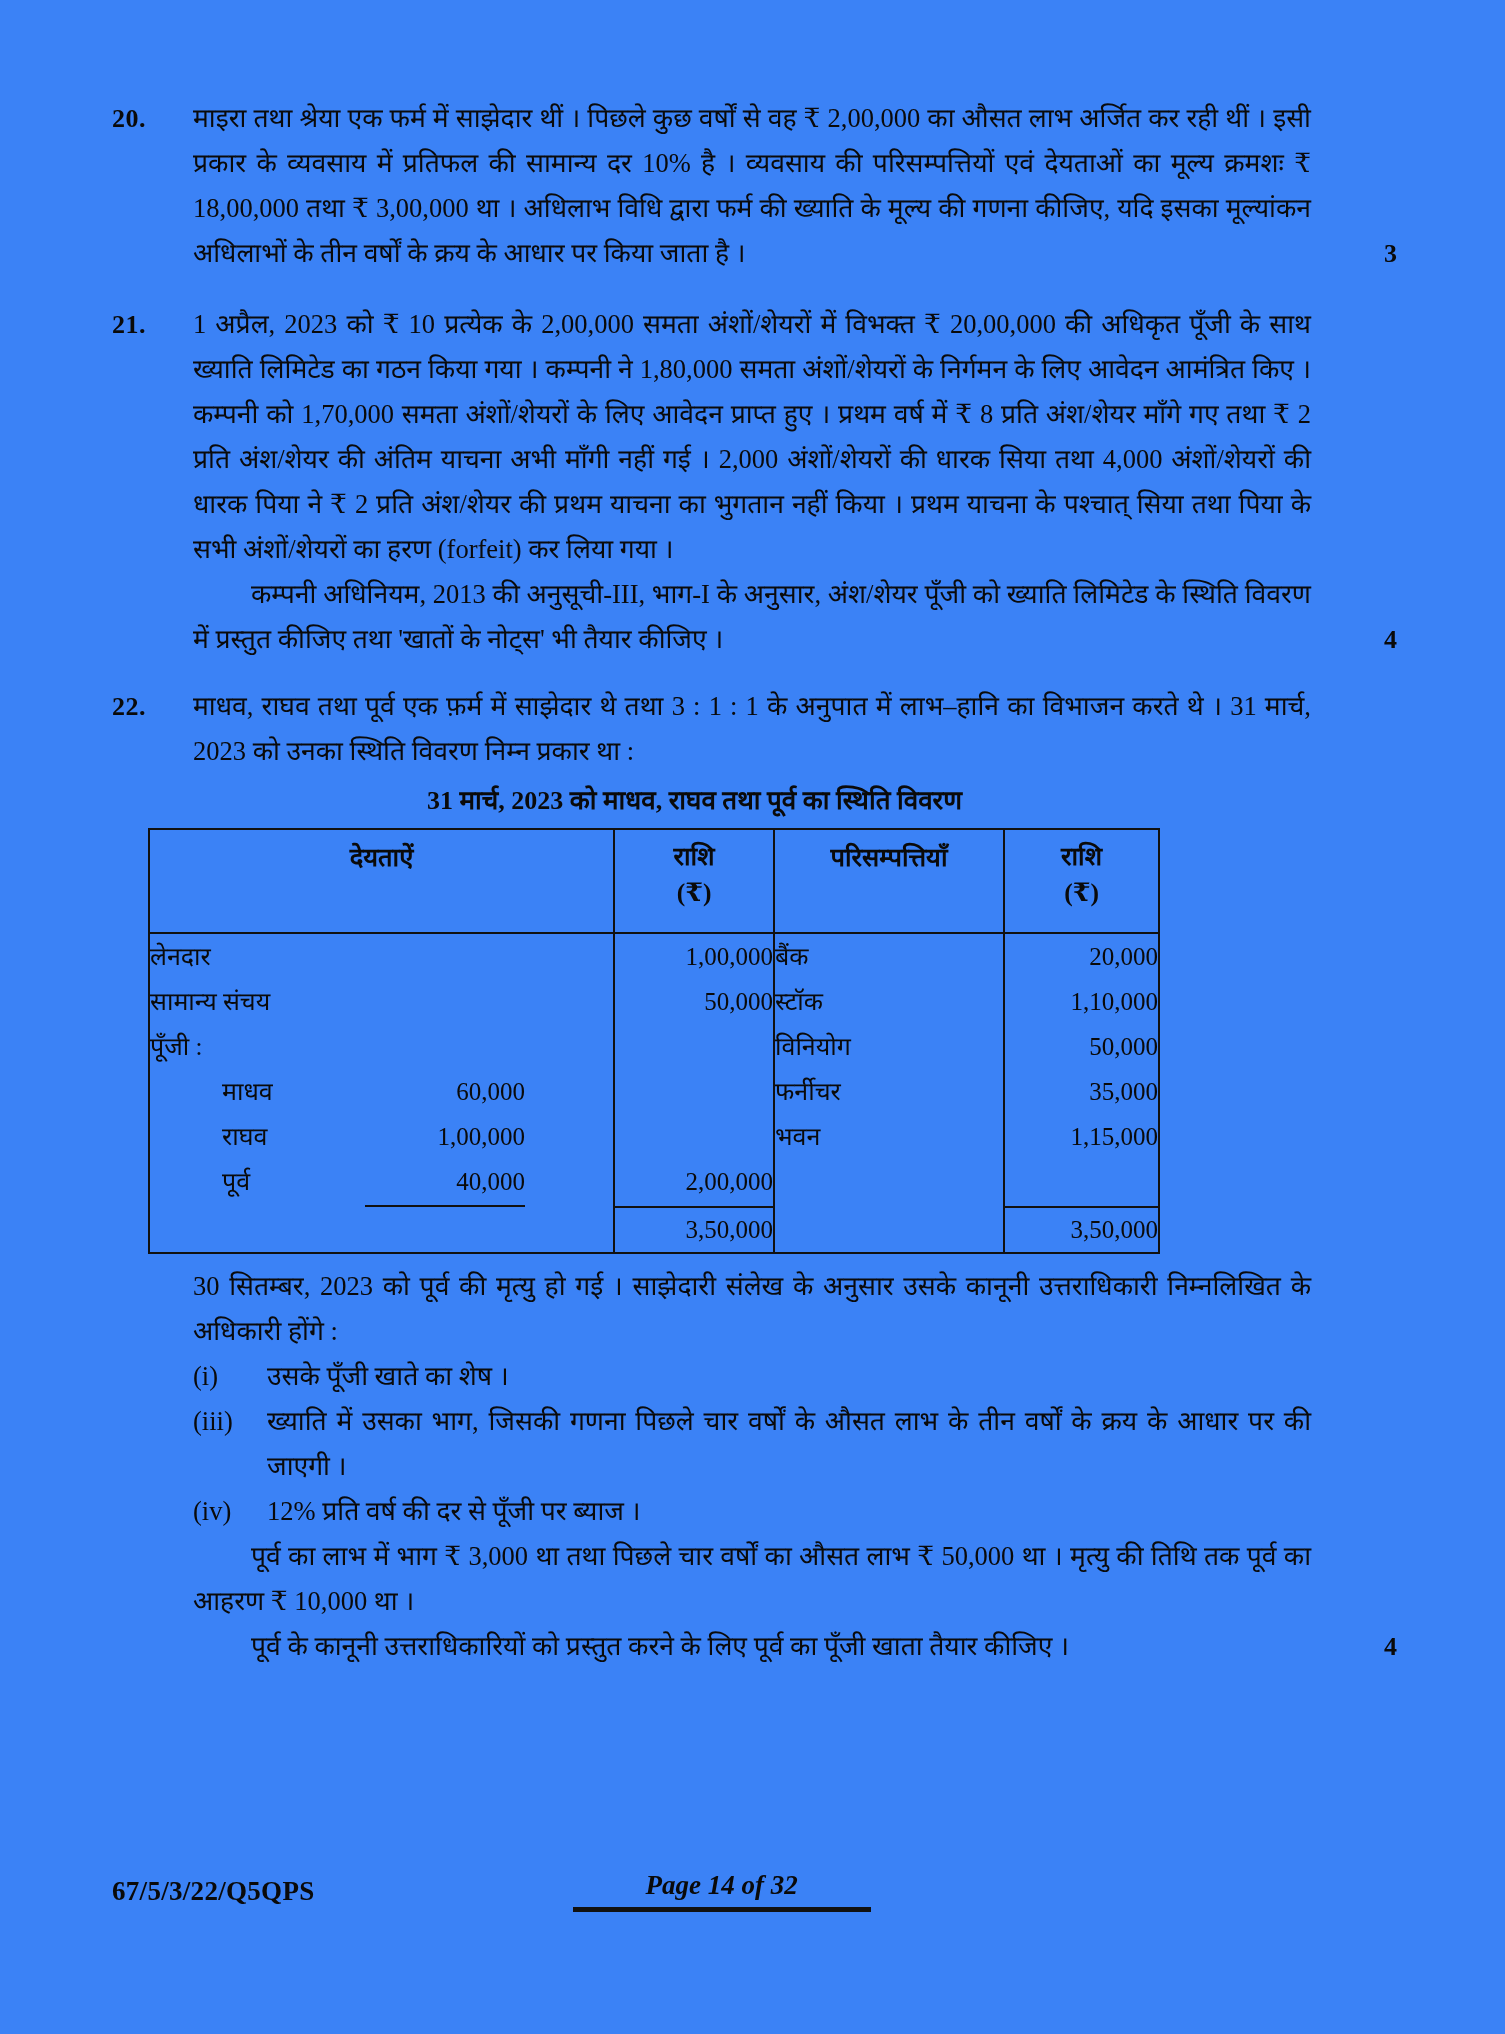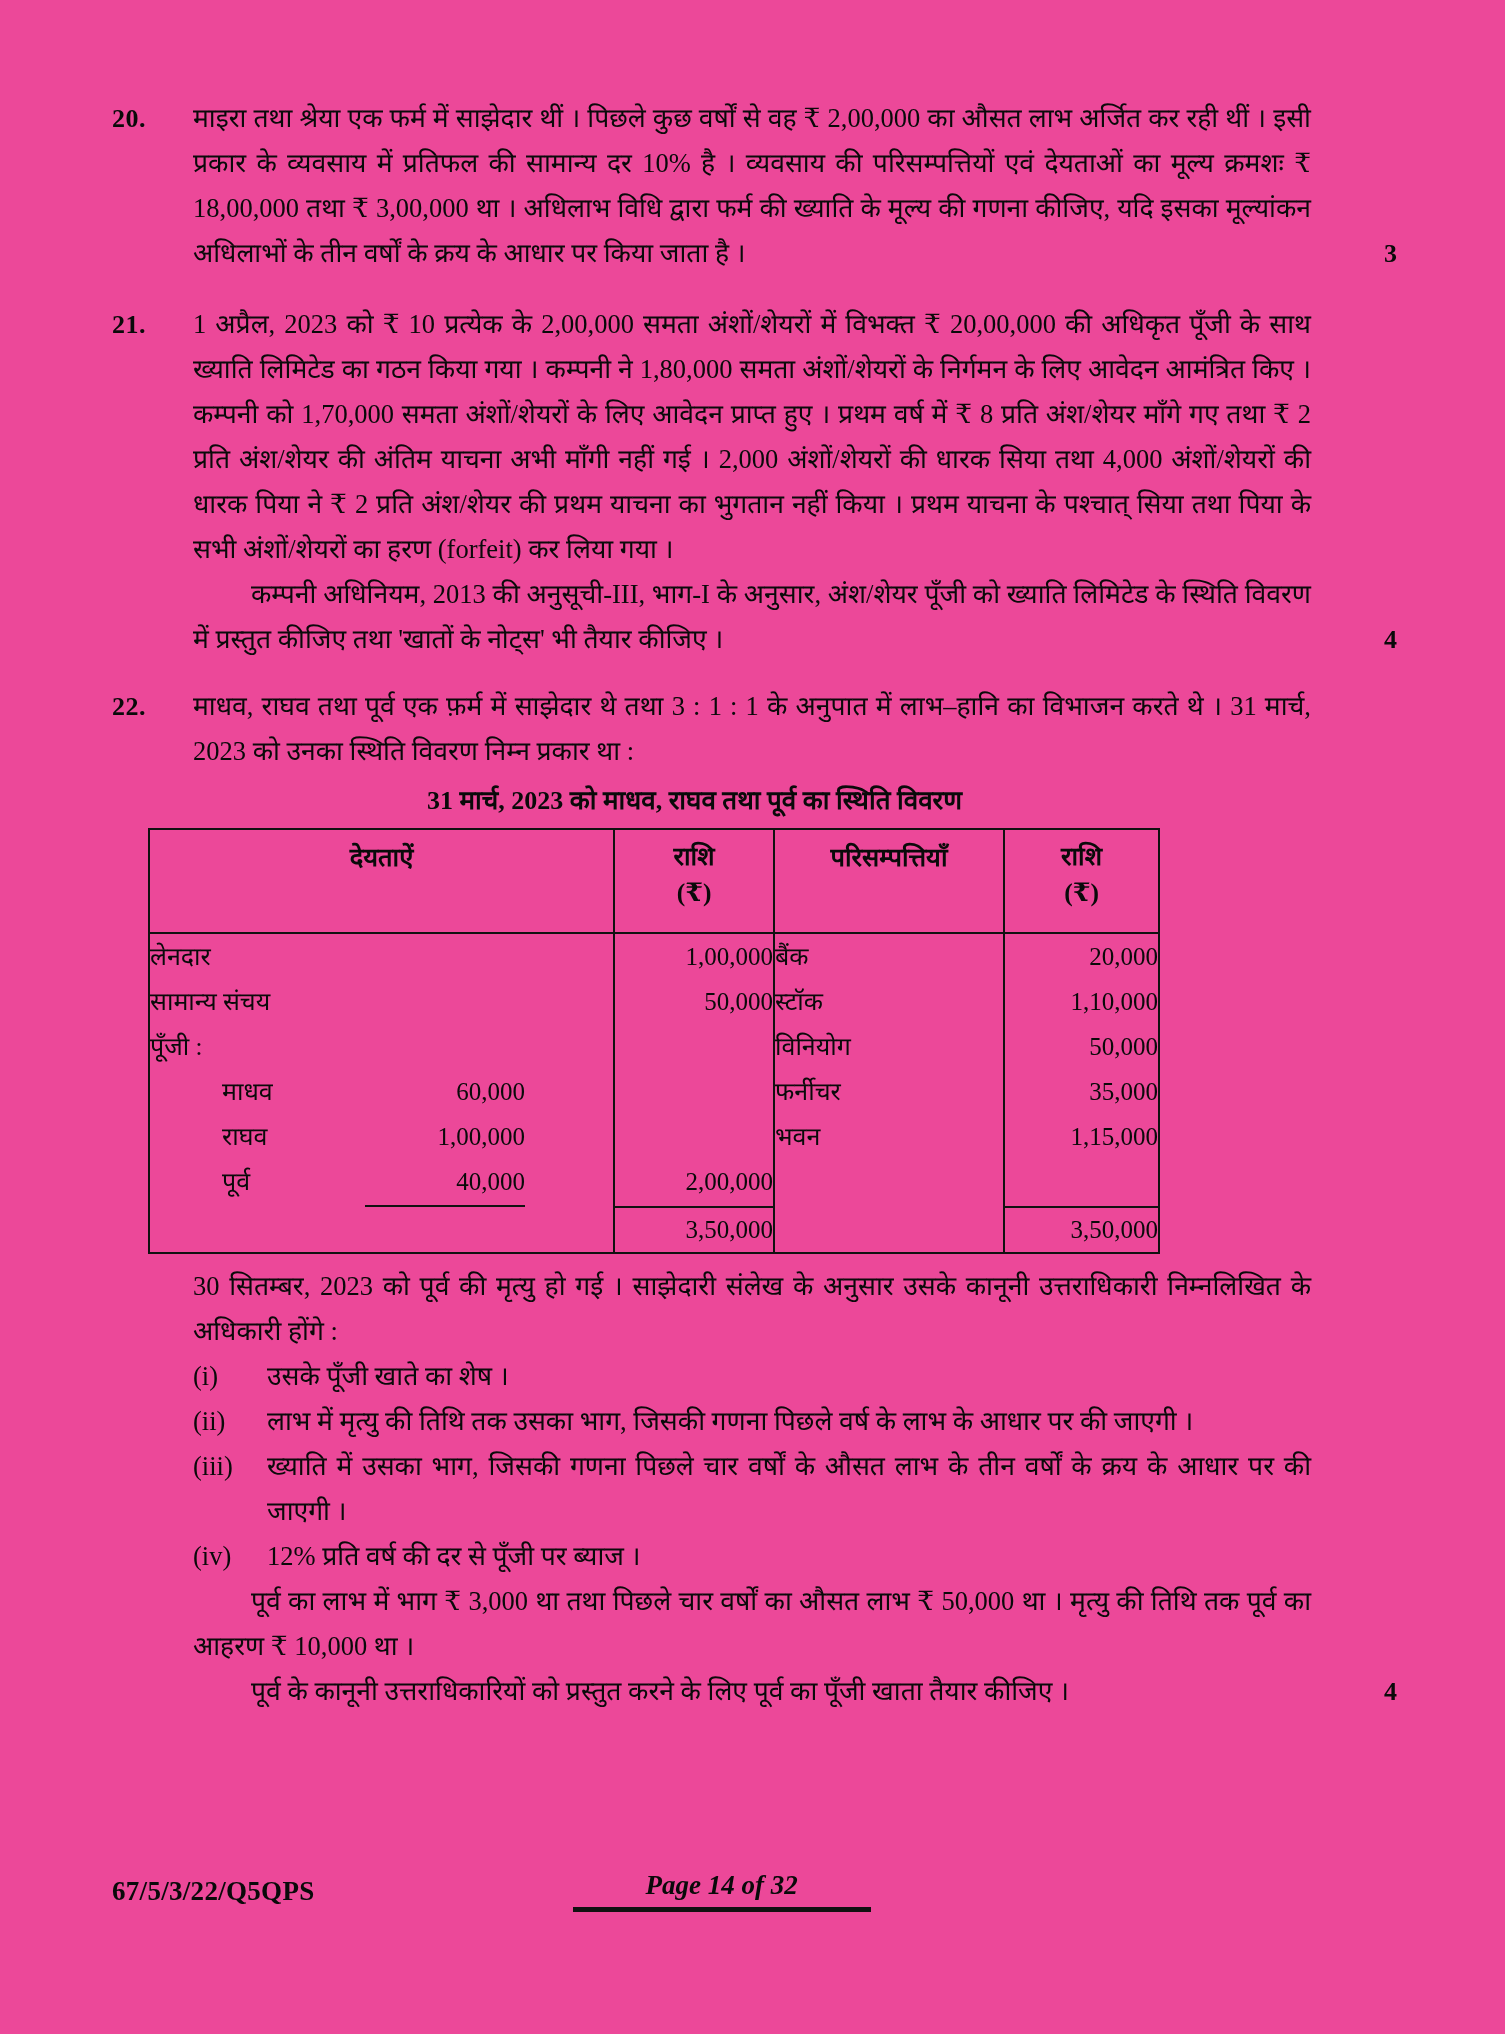--- a/index.html
+++ b/index.html
@@ -13,21 +13,21 @@
     font-family: "Liberation Serif", "DejaVu Serif", serif;
     color: #0a0a0a;
     position: relative;
     overflow: hidden;
   }
   .page {
     position: absolute;
     left: 0; top: 0;
     width: 1505px;
     height: 2034px;
-    background: #ec4899;
+    background: #3b82f6;
   }
   .content {
     position: absolute;
     left: 112px;
     top: 96px;
     width: 1285px;
   }
 
   
   .qrow {
@@ -312,24 +312,20 @@
 
     <div class="qrow" style="margin-bottom:0;">
       <div class="qnum">&nbsp;</div>
       <div class="qbody">
         <div class="rlist">
           <div class="ritem">
             <span class="rmark">(i)</span>
             <span class="rtext">उसके पूँजी खाते का शेष ।</span>
           </div>
           <div class="ritem">
-            <span class="rmark">(ii)</span>
-            <span class="rtext">लाभ में मृत्यु की तिथि तक उसका भाग, जिसकी गणना पिछले वर्ष के लाभ के आधार पर की जाएगी ।</span>
-          </div>
-          <div class="ritem">
             <span class="rmark">(iii)</span>
             <span class="rtext">ख्याति में उसका भाग, जिसकी गणना पिछले चार वर्षों के औसत लाभ के तीन वर्षों के क्रय के आधार पर की जाएगी ।</span>
           </div>
           <div class="ritem">
             <span class="rmark">(iv)</span>
             <span class="rtext">12% प्रति वर्ष की दर से पूँजी पर ब्याज ।</span>
           </div>
         </div>
       </div>
     </div>

